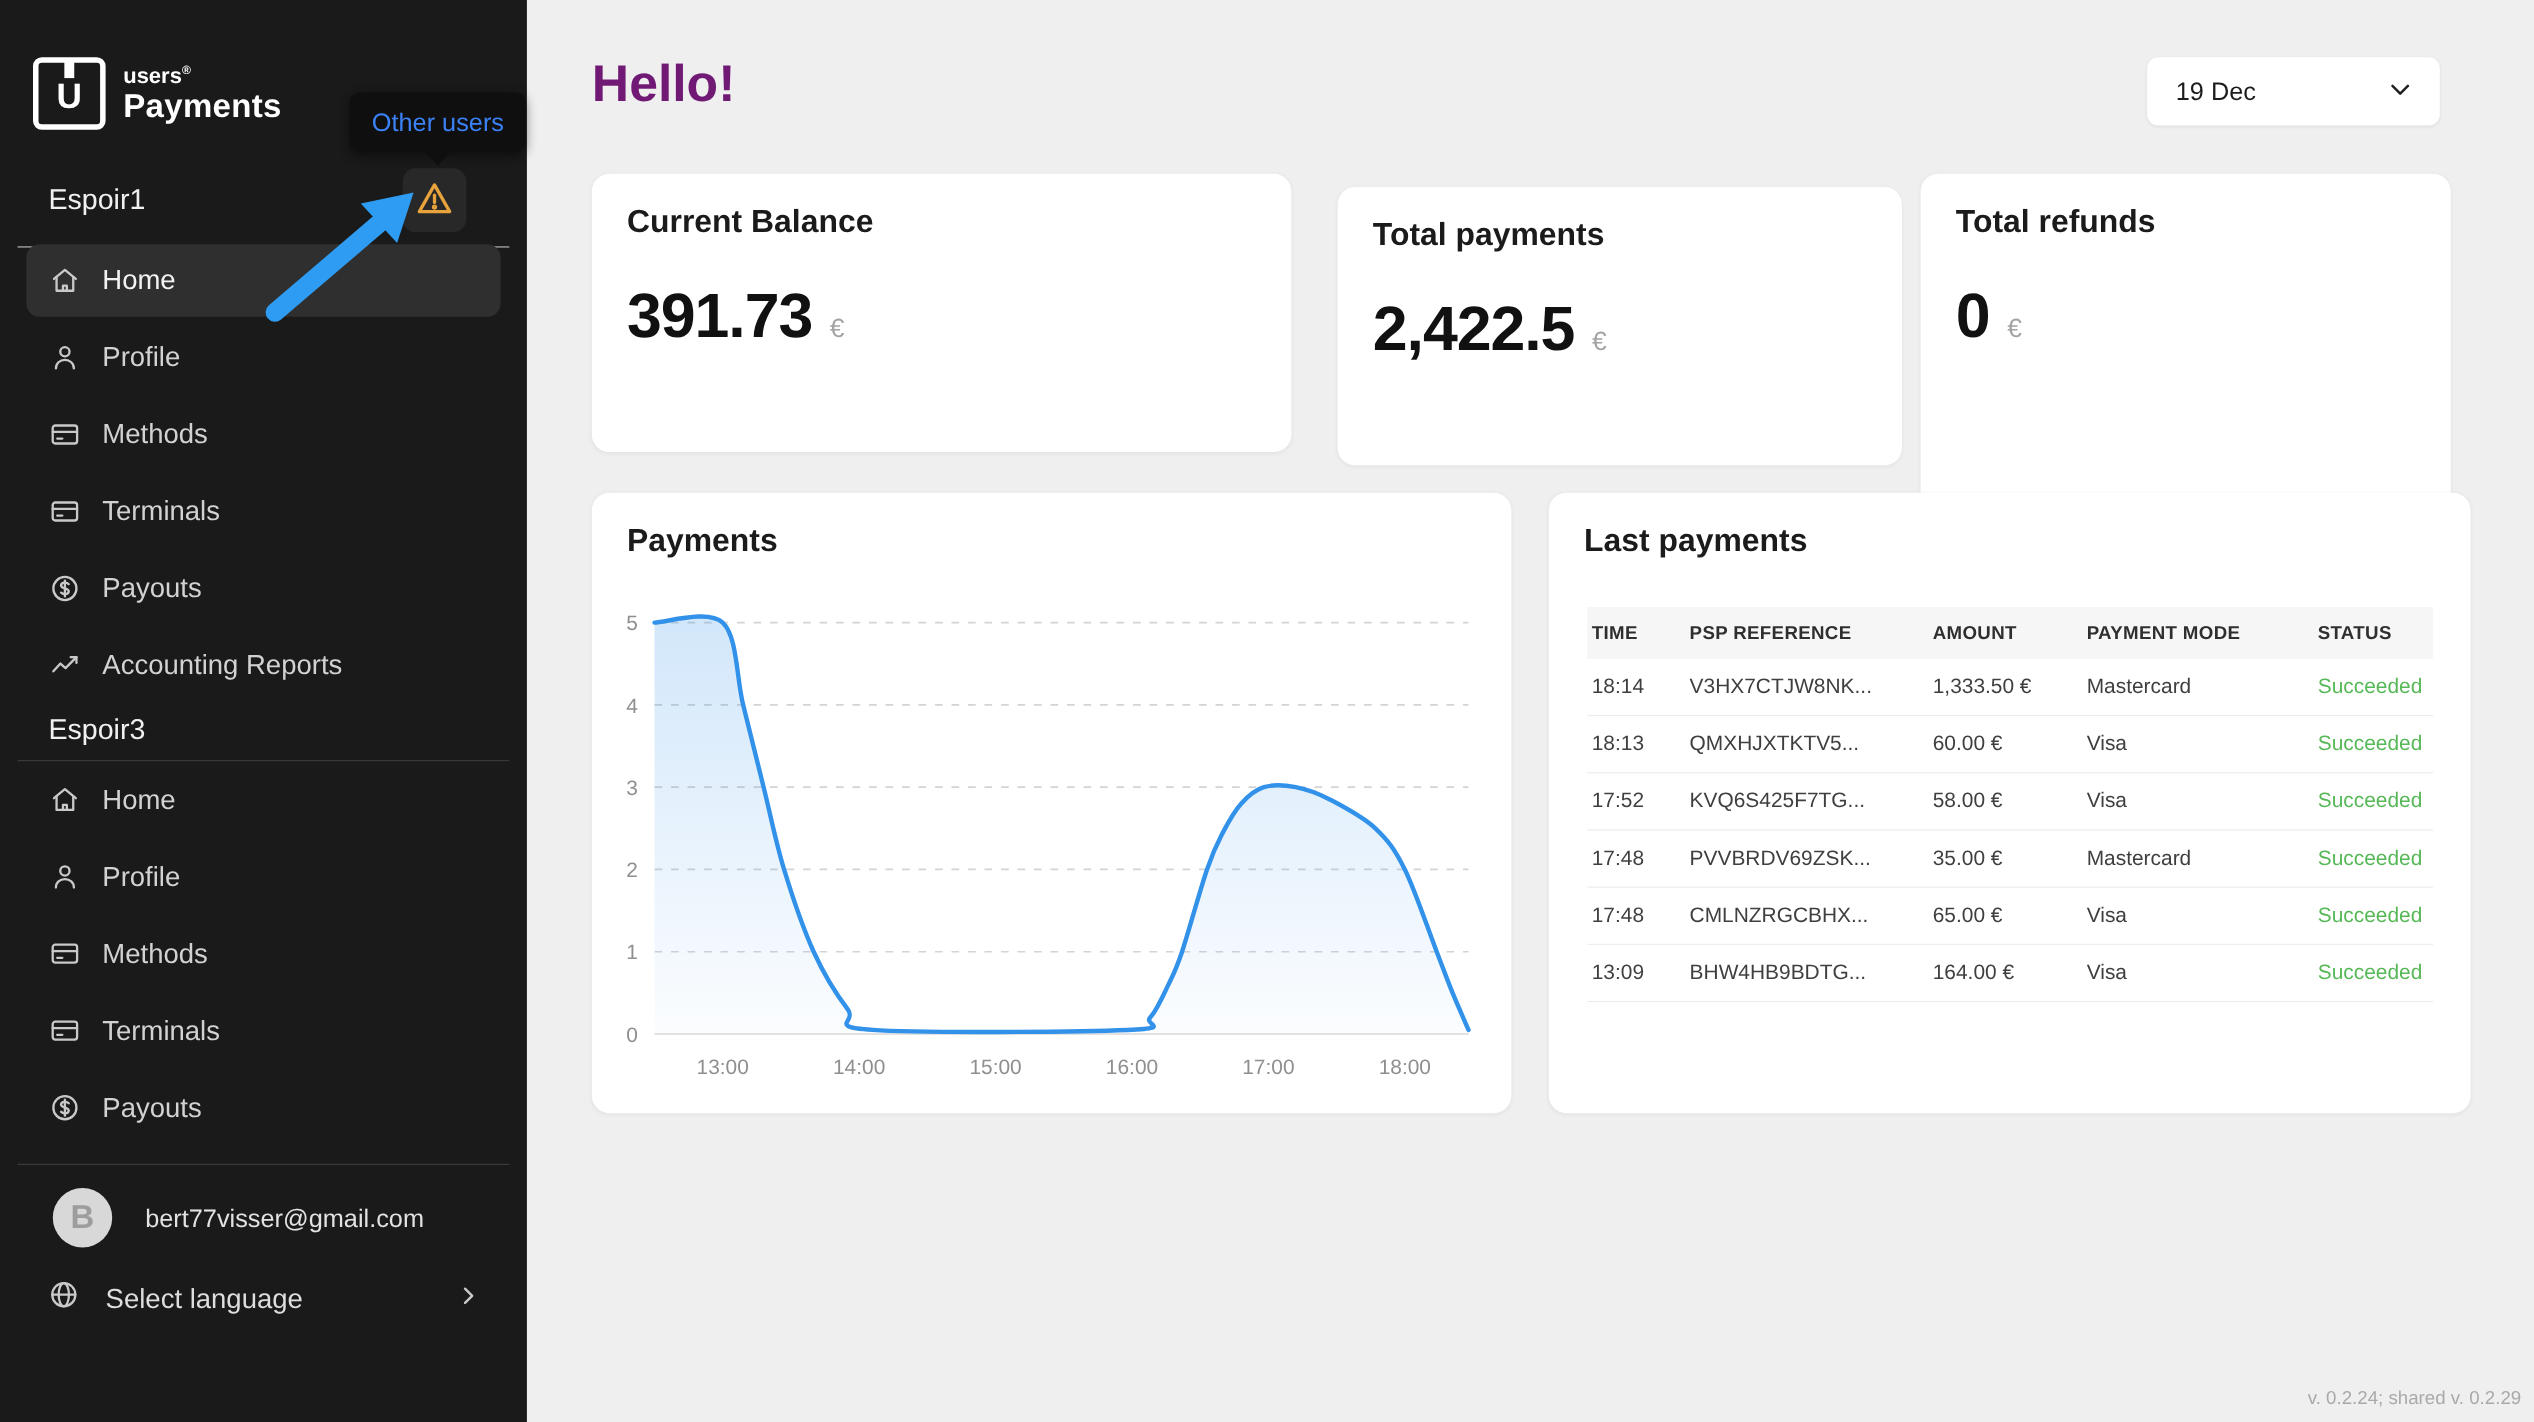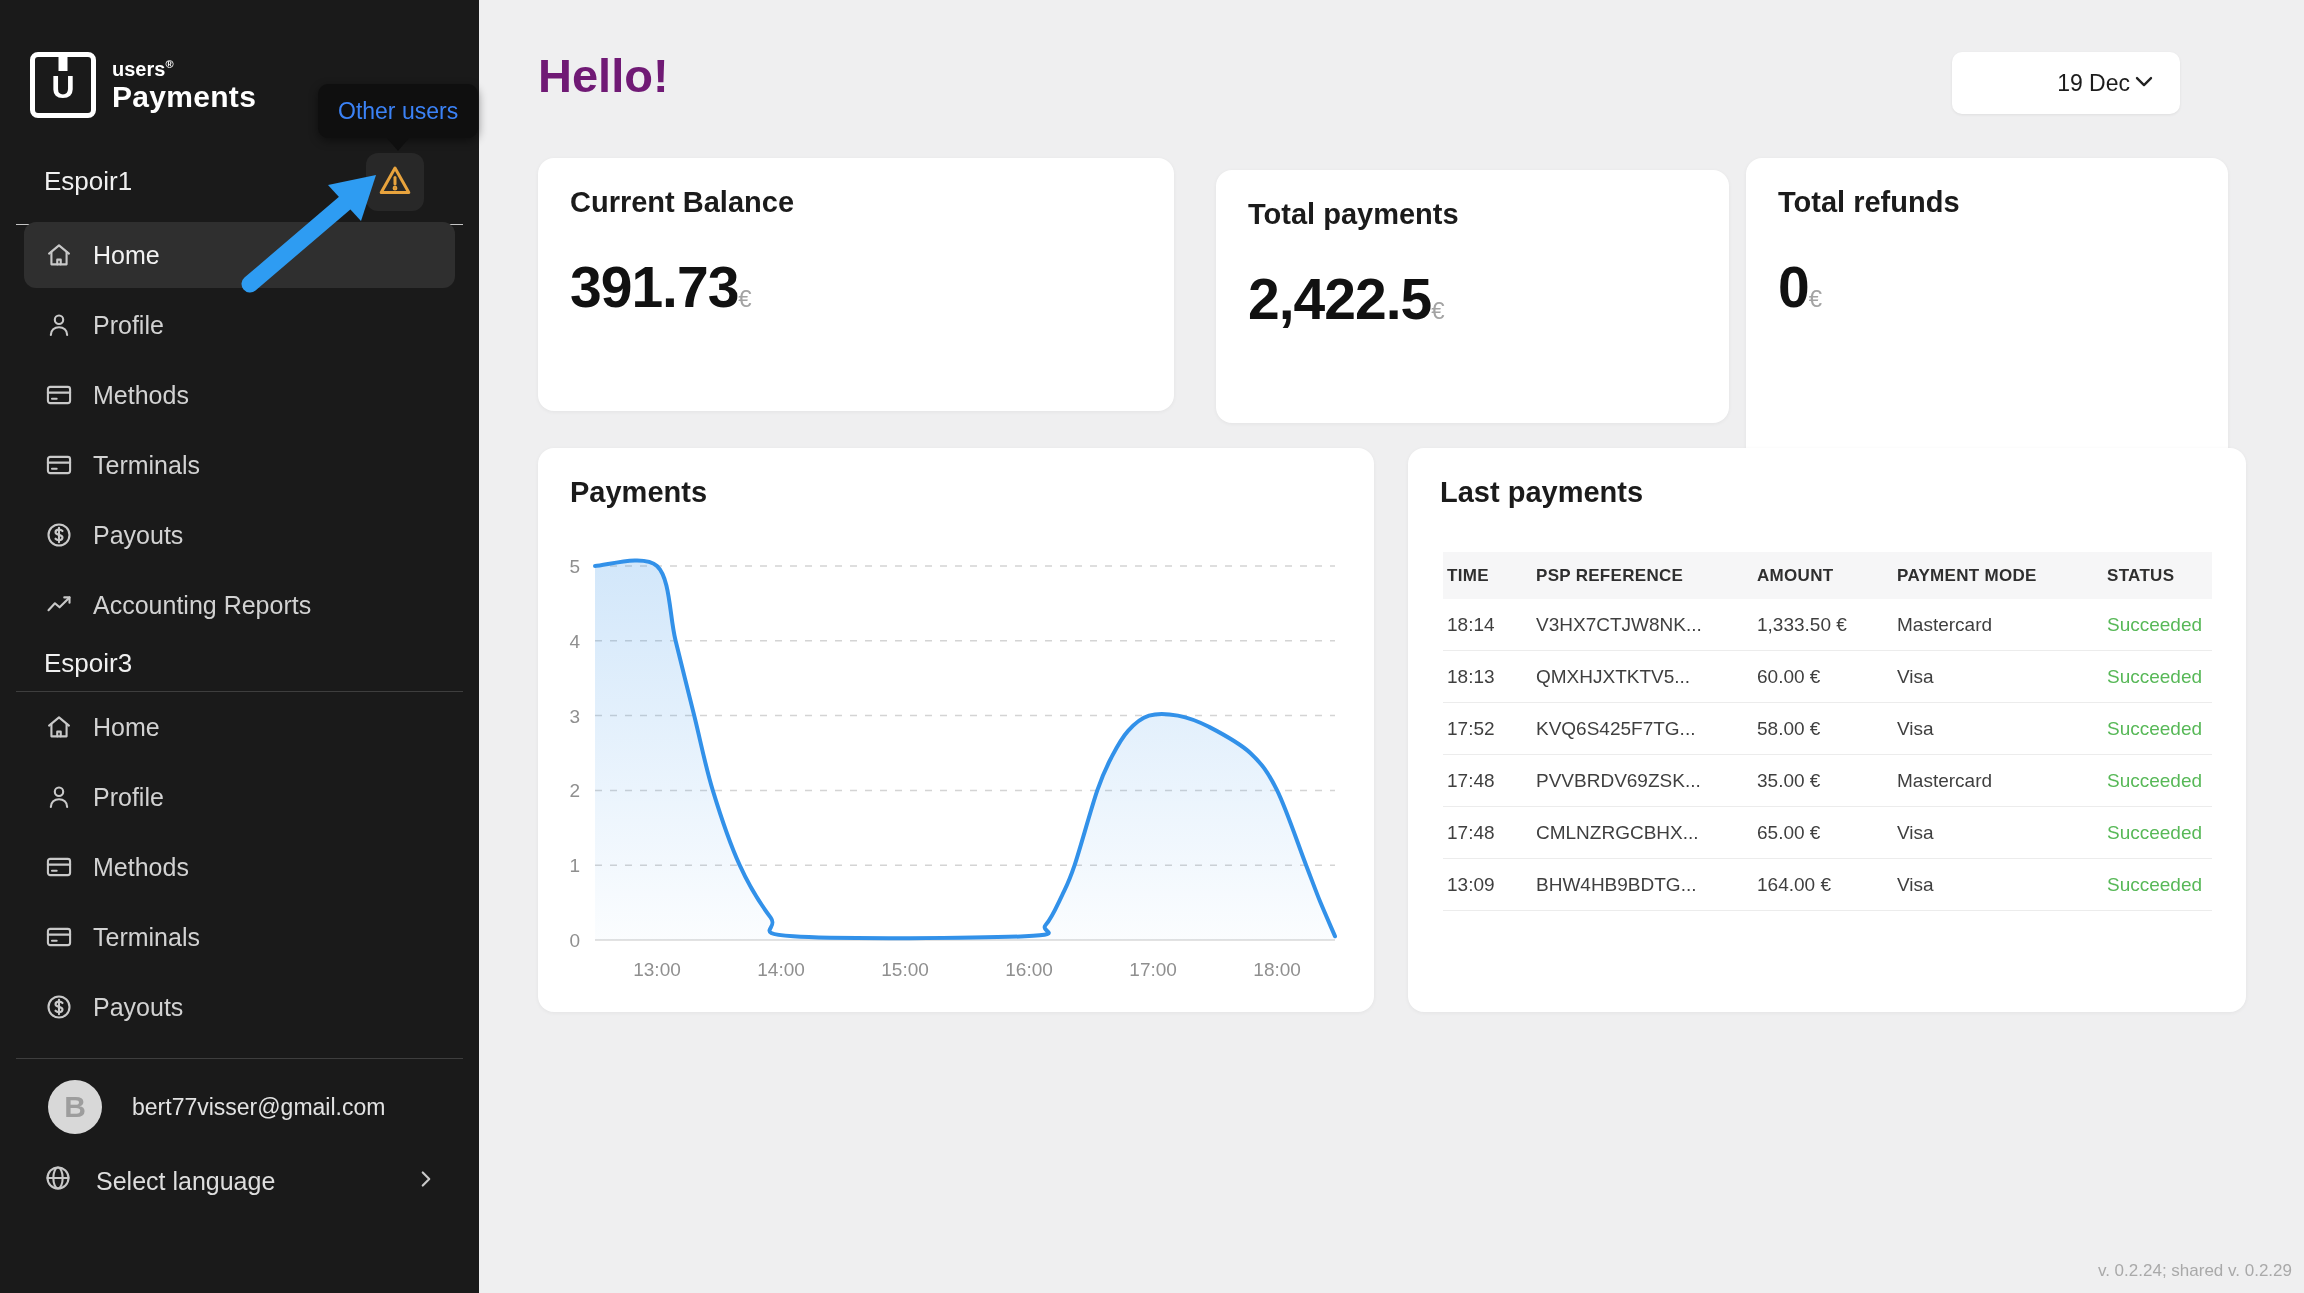--- a/index.html
+++ b/index.html
@@ -46,30 +46,30 @@
   .logout-row{top:1217px;height:48px;}
   .side-row .slabel{margin-left:24px;font-size:25px;color:#dedede;flex:1;}
   
   .tooltip{position:absolute;left:318px;top:84px;height:54px;padding:0 20px;background:#0f0f0f;border-radius:10px;
     color:#3b82f6;font-size:23px;display:flex;align-items:center;z-index:6;box-shadow:0 3px 10px rgba(0,0,0,.45);white-space:nowrap;}
   .tooltip:after{content:"";position:absolute;top:100%;left:50%;transform:translateX(-50%);
     border:11px solid transparent;border-top:13px solid #0f0f0f;}
   .arrow-overlay{position:absolute;left:0;top:0;z-index:5;pointer-events:none;}
   
   .greeting{position:absolute;left:538px;top:48px;font-size:47px;font-weight:bold;color:#701a75;margin:0;}
-  .date-select{position:absolute;left:1952px;top:52px;width:228px;height:62px;background:#fff;border-radius:10px;
-    display:flex;align-items:center;box-shadow:0 1px 3px rgba(0,0,0,.07);cursor:pointer;text-align:right;}
+  .date-select{position:absolute;left:1952px;top:52px;width:266px;height:62px;background:#fff;border-radius:10px;
+    display:flex;align-items:center;box-shadow:0 1px 3px rgba(0,0,0,.07);cursor:pointer;}
   .date-select .dval{margin-left:26px;font-size:23px;color:#1c1c1c;flex:1;}
   .date-select svg{margin-right:22px;}
   .card{position:absolute;background:#fff;border-radius:16px;box-shadow:0 1px 4px rgba(0,0,0,.05);}
   .stat1{left:538px;top:158px;width:636px;height:253px;}
   .stat2{left:1216px;top:158px;width:513px;height:253px;margin-top:12px;}
   .stat3{left:1746px;top:158px;width:482px;height:326px;}
   .card-title{position:absolute;left:32px;top:28px;font-size:29px;font-weight:600;color:#1b1b1b;}
-  .stat-value{position:absolute;left:32px;top:96px;display:flex;align-items:baseline;gap:0;}
+  .stat-value{position:absolute;left:32px;top:96px;display:flex;align-items:baseline;gap:16px;}
   .stat-value .num{font-size:57px;font-weight:bold;color:#111;letter-spacing:-1px;}
   .stat-value .cur{font-size:24px;color:#a3a3a3;}
   .chart-card{left:538px;top:448px;width:836px;height:564px;}
   .chart-svg{position:absolute;left:18px;top:90px;width:800px;height:450px;}
   .axlbl{font-family:"Liberation Sans",sans-serif;font-size:19px;fill:#8f8f8f;}
   .table-card{left:1408px;top:448px;width:838px;height:564px;}
   .ptable{position:absolute;left:35px;right:34px;top:104px;}
   .trow{display:grid;grid-template-columns:89px 221px 140px 210px auto;align-items:center;}
   .thead{background:#f6f6f7;height:47px;font-size:17px;font-weight:600;color:#2f2f2f;letter-spacing:.3px;}
   .tbody-row{height:51px;border-bottom:1px solid #ececec;font-size:19px;color:#3f3f3f;cursor:pointer;}

